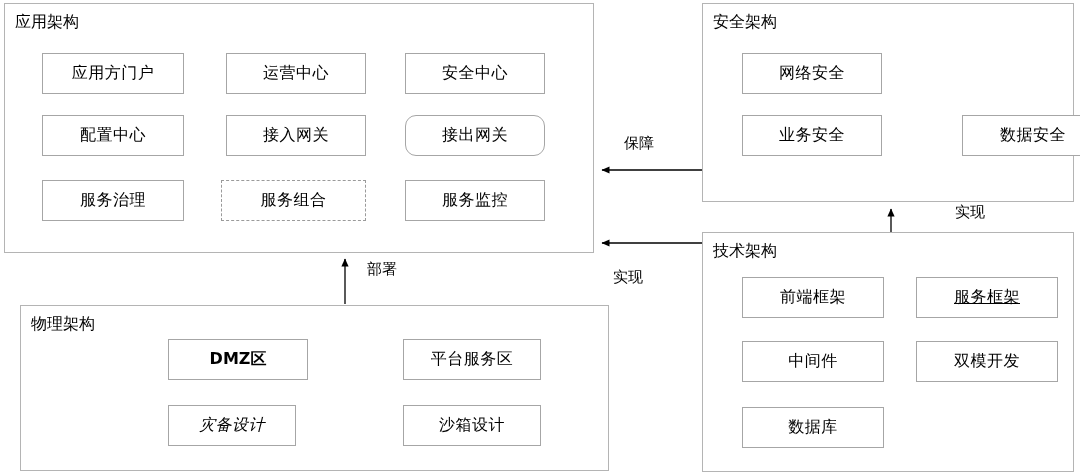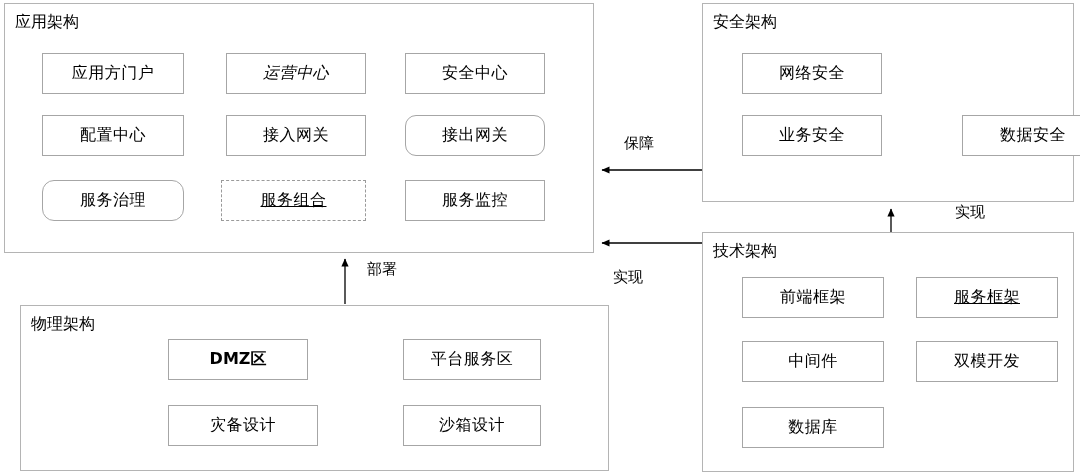--- a/index.html
+++ b/index.html
@@ -39,21 +39,20 @@
     display: flex;
     align-items: center;
     justify-content: center;
     font-size: 16px;
     color: #000000;
     white-space: nowrap;
     letter-spacing: 0.5px;
   }
   .node.dashed {
     border: 1px dashed #9a9a9a;
-    text-decoration: underline;
   }
   .node.bold {
     font-weight: bold;
     letter-spacing: 0px;
   }
   .edge-label {
     position: absolute;
     font-size: 15px;
     color: #000000;
     white-space: nowrap;
@@ -87,28 +86,28 @@
 
     <line x1="891" y1="232" x2="891" y2="209" stroke="#000000" stroke-width="1.3" marker-end="url(#arrowhead)"></line>
 
     <line x1="345" y1="304" x2="345" y2="259" stroke="#000000" stroke-width="1.3" marker-end="url(#arrowhead)"></line>
   </svg>
 
   <div class="panel" style="left:4px; top:3px; width:590px; height:250px;">
     <div class="panel-title">应用架构</div>
 
     <div class="node" style="left:37px; top:49px; width:142px; height:41px;">应用方门户</div>
-    <div class="node" style="left:221px; top:49px; width:140px; height:41px;font-style:italic;">运营中心</div>
+    <div class="node" style="left:221px; top:49px; width:140px; height:41px;">运营中心</div>
     <div class="node" style="left:400px; top:49px; width:140px; height:41px;">安全中心</div>
 
     <div class="node" style="left:37px; top:111px; width:142px; height:41px;">配置中心</div>
     <div class="node" style="left:221px; top:111px; width:140px; height:41px;">接入网关</div>
     <div class="node" style="left:400px; top:111px; width:140px; height:41px;border-radius:11px;">接出网关</div>
 
-    <div class="node" style="left:37px; top:176px; width:142px; height:41px;border-radius:12px;">服务治理</div>
+    <div class="node" style="left:37px; top:176px; width:142px; height:41px;">服务治理</div>
     <div class="node dashed" style="left:216px; top:176px; width:145px; height:41px;">服务组合</div>
     <div class="node" style="left:400px; top:176px; width:140px; height:41px;">服务监控</div>
   </div>
 
   <div class="panel" style="left:702px; top:3px; width:372px; height:199px;">
     <div class="panel-title">安全架构</div>
 
     <div class="node" style="left:39px; top:49px; width:140px; height:41px;">网络安全</div>
 
     <div class="node" style="left:39px; top:111px; width:140px; height:41px;">业务安全</div>
@@ -126,21 +125,21 @@
 
     <div class="node" style="left:39px; top:174px; width:142px; height:41px;">数据库</div>
   </div>
 
   <div class="panel" style="left:20px; top:305px; width:589px; height:166px;">
     <div class="panel-title">物理架构</div>
 
     <div class="node bold" style="left:147px; top:33px; width:140px; height:41px;">DMZ区</div>
     <div class="node" style="left:382px; top:33px; width:138px; height:41px;">平台服务区</div>
 
-    <div class="node" style="left:147px; top:99px; width:150px; height:41px;">灾备设计</div>
+    <div class="node" style="left:147px; top:99px; width:128px; height:41px;font-style:italic;">灾备设计</div>
     <div class="node" style="left:382px; top:99px; width:138px; height:41px;">沙箱设计</div>
   </div>
 
   <div class="edge-label" style="left:624px; top:134px;">保障</div>
 
   <div class="edge-label" style="left:613px; top:268px;">实现</div>
 
   <div class="edge-label" style="left:955px; top:203px;">实现</div>
 
   <div class="edge-label" style="left:367px; top:260px;">部署</div>

